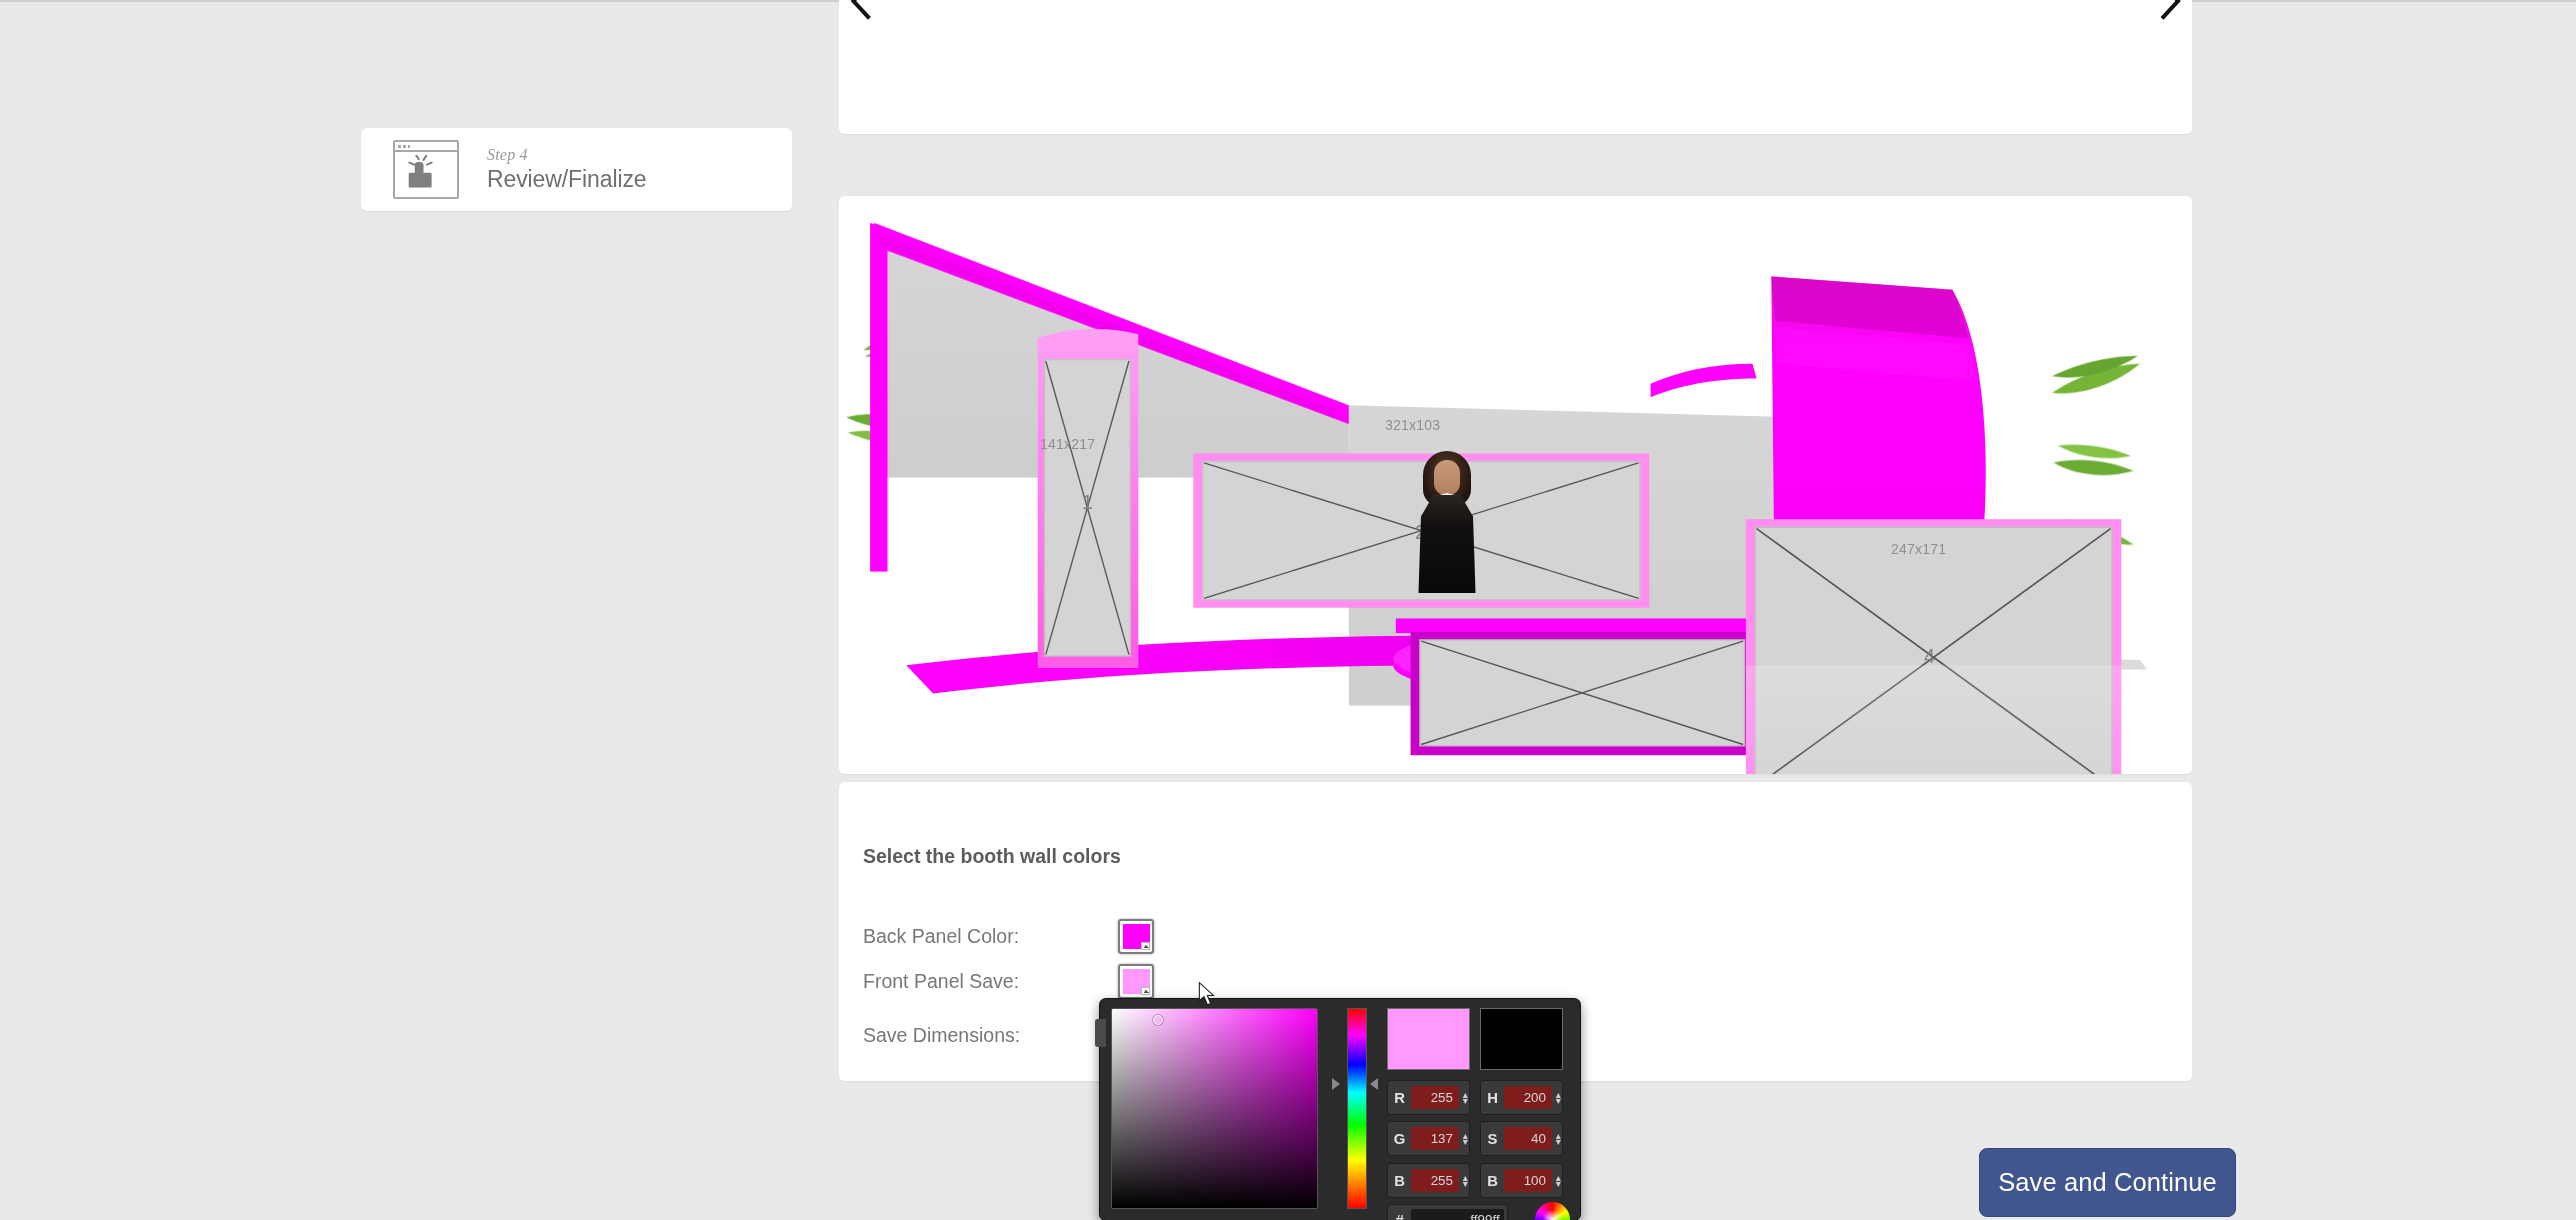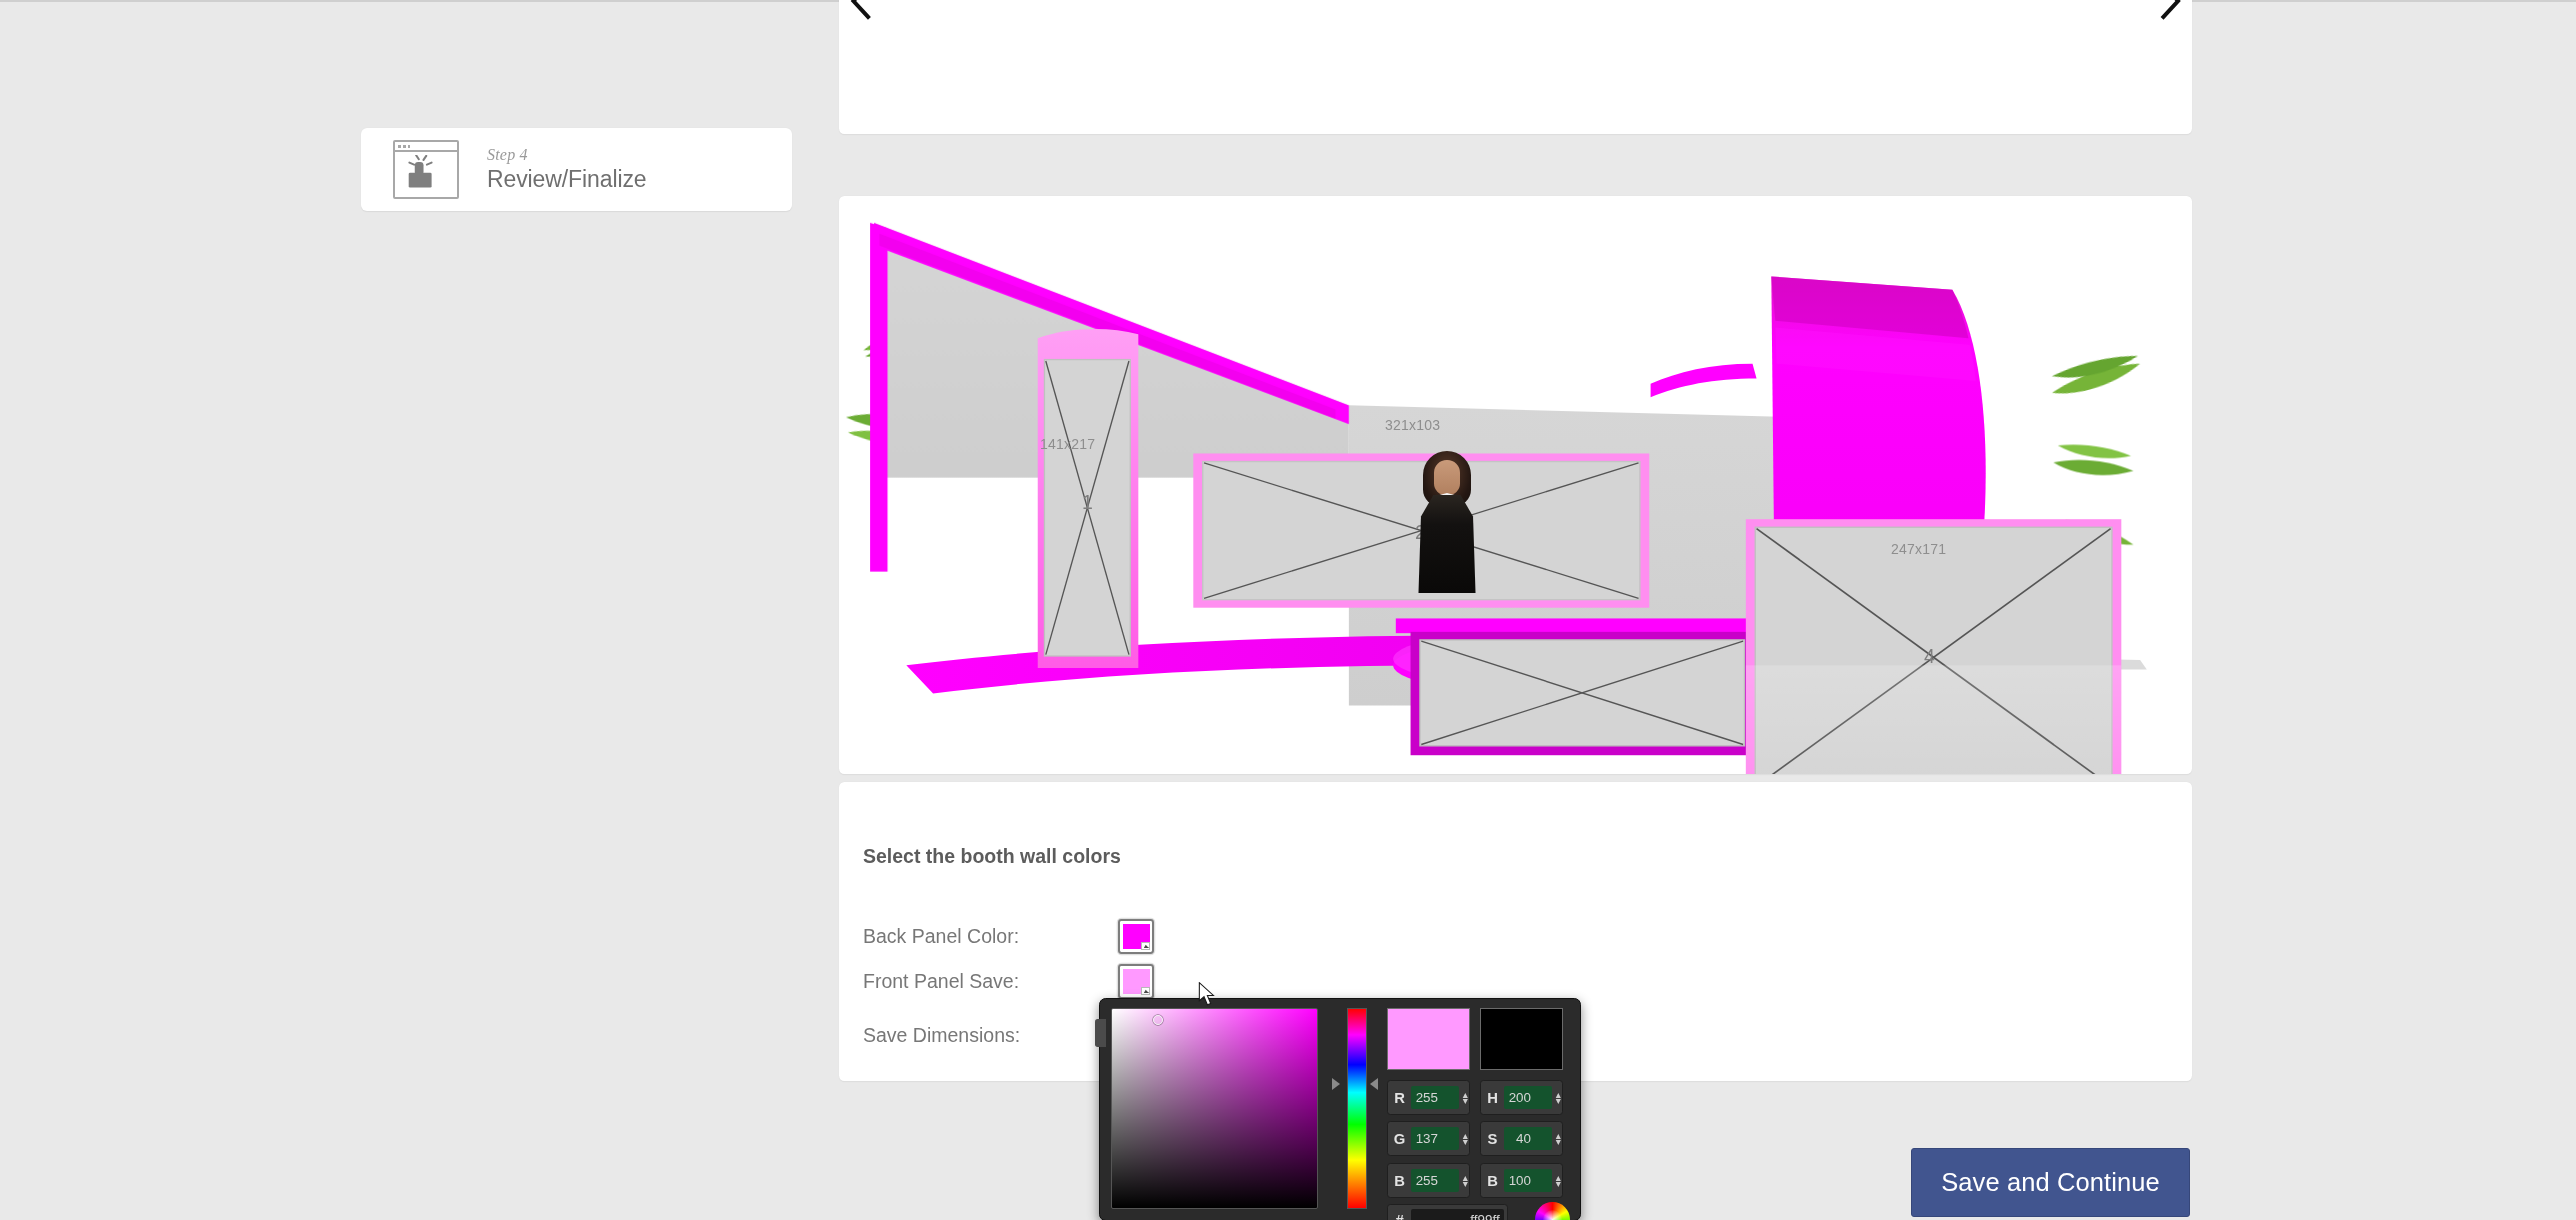--- a/index.html
+++ b/index.html
@@ -126,22 +126,22 @@
     border:0.7px solid #b9b9b9;
   }
   .swatch-btn .corner::after{
     content:""; position:absolute; left:1.3px; bottom:0.7px; width:6px; height:4px; background:#4a4a4a;
     clip-path: polygon(0 100%, 36% 10%, 62% 55%, 100% 100%);
   }
   .chk { width:20px; height:20px; border:2px solid #8a8a8a; border-radius:2px; background:#fff; cursor:pointer; }
 
   
   #save-btn {
-    position:absolute; left:1911px; top:1148px; width:279px; height:69px;
-    background:#41558f; border:0.7px solid #36477a; border-radius:3px;
+    position:absolute; left:1979px; top:1148px; width:257px; height:69px;
+    background:#41558f; border:0.7px solid #36477a; border-radius:8px;
     color:#fff; font-size:25.5px; display:flex; align-items:center; justify-content:center;
     cursor:pointer; letter-spacing:0.1px;
   }
 
   
   #picker {
     position:absolute; left:1099px; top:998px; width:482px; height:223px;
     background:#2b2b2b; border-radius:6.7px; border:0.7px solid #111;
     box-shadow: 0 4px 12px rgba(0,0,0,.45);
     z-index: 50; padding: 9.4px;
@@ -175,22 +175,22 @@
   #sw-new { position:absolute; left:287px; top:9.4px; width:83px; height:62px; border:0.7px solid #6b6b6b; }
   #sw-old { position:absolute; left:380px; top:9.4px; width:83px; height:62px; border:0.7px solid #6b6b6b; background:#000; }
 
   .nfield {
     position:absolute; width:83px; height:35px; background:#3a3a3a; border-radius:3.4px;
     display:flex; align-items:center; border:0.7px solid #1f1f1f;
   }
   .nfield .nlbl { width:23px; text-align:center; color:#e3e3e3; font-size:14.8px; font-weight:bold;
                   font-family:"Liberation Sans", sans-serif; }
   .nfield .nbox {
-    flex:1; height:23px; background:#14532d; border-radius:2px; margin-right:2px;
-    color:#d6d6d6; font-size:13.4px; text-align:right; padding-right:21px; line-height:23px;
+    flex:1; height:23px; background:#7f1d1d; border-radius:2px; margin-right:2px;
+    color:#d6d6d6; font-size:13.4px; text-align:right; padding-right:6px; line-height:23px;
     font-family:"Liberation Sans", sans-serif;
   }
   .nfield .spin { width:8px; color:#cfcfcf; font-size:8.7px; line-height:6px; text-align:center; }
   #f-r { left:287px; top:81px; } #f-h { left:380px; top:81px; }
   #f-g { left:287px; top:122px; } #f-s { left:380px; top:122px; }
   #f-b { left:287px; top:164px; } #f-v { left:380px; top:164px; }
 
   #f-hex {
     position:absolute; left:287px; top:205px; width:121px; height:32px;
     background:#3a3a3a; border-radius:3.4px; display:flex; align-items:center; border:0.7px solid #1f1f1f;

